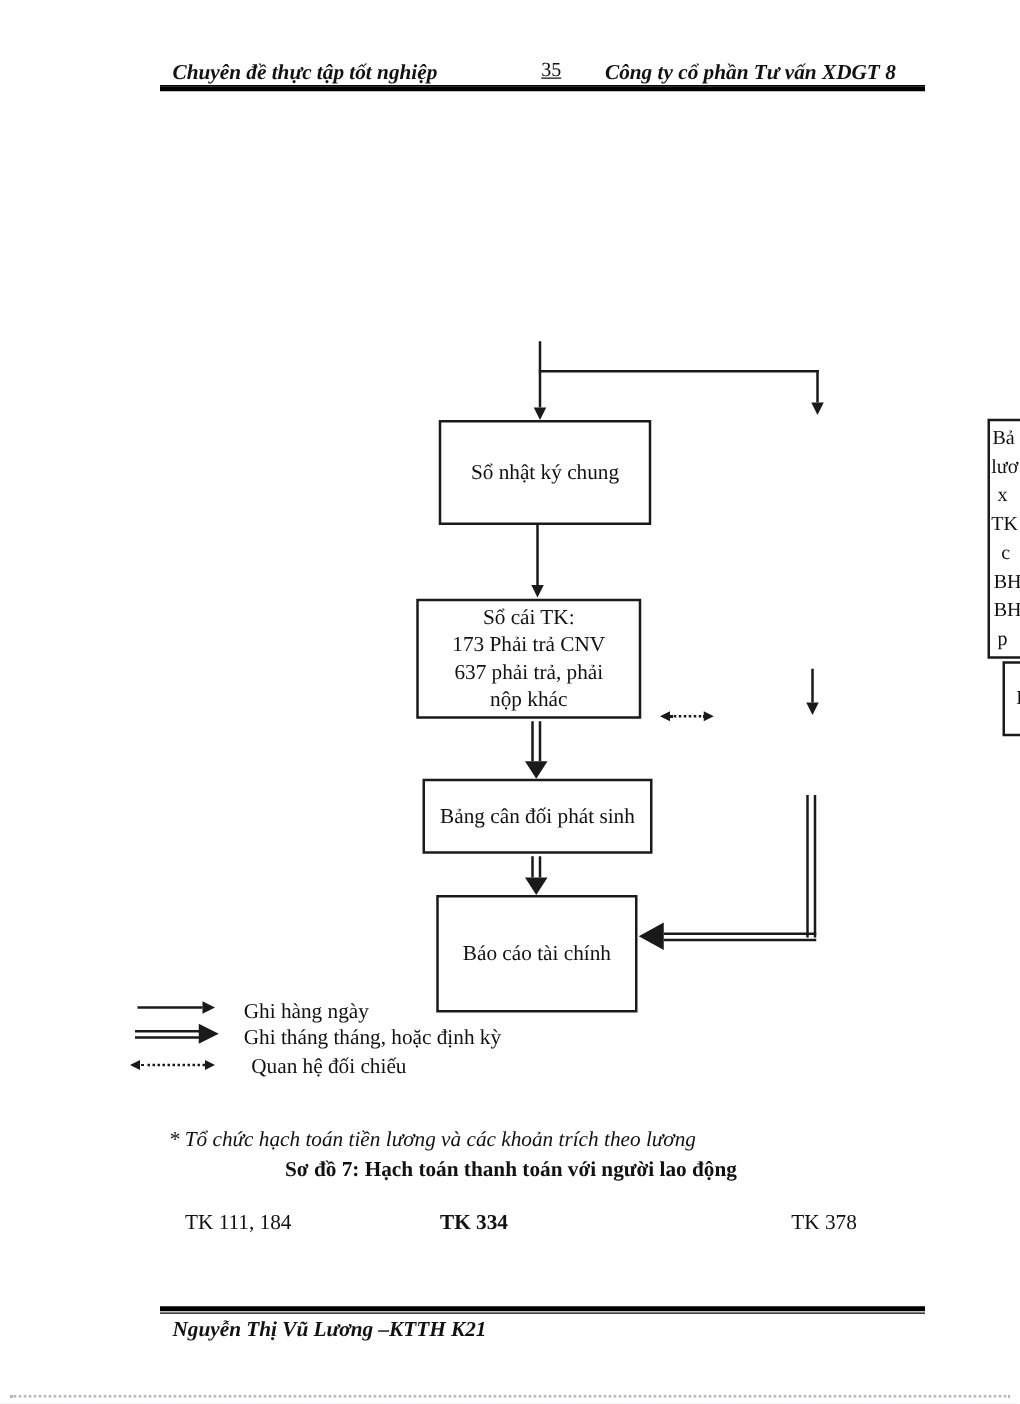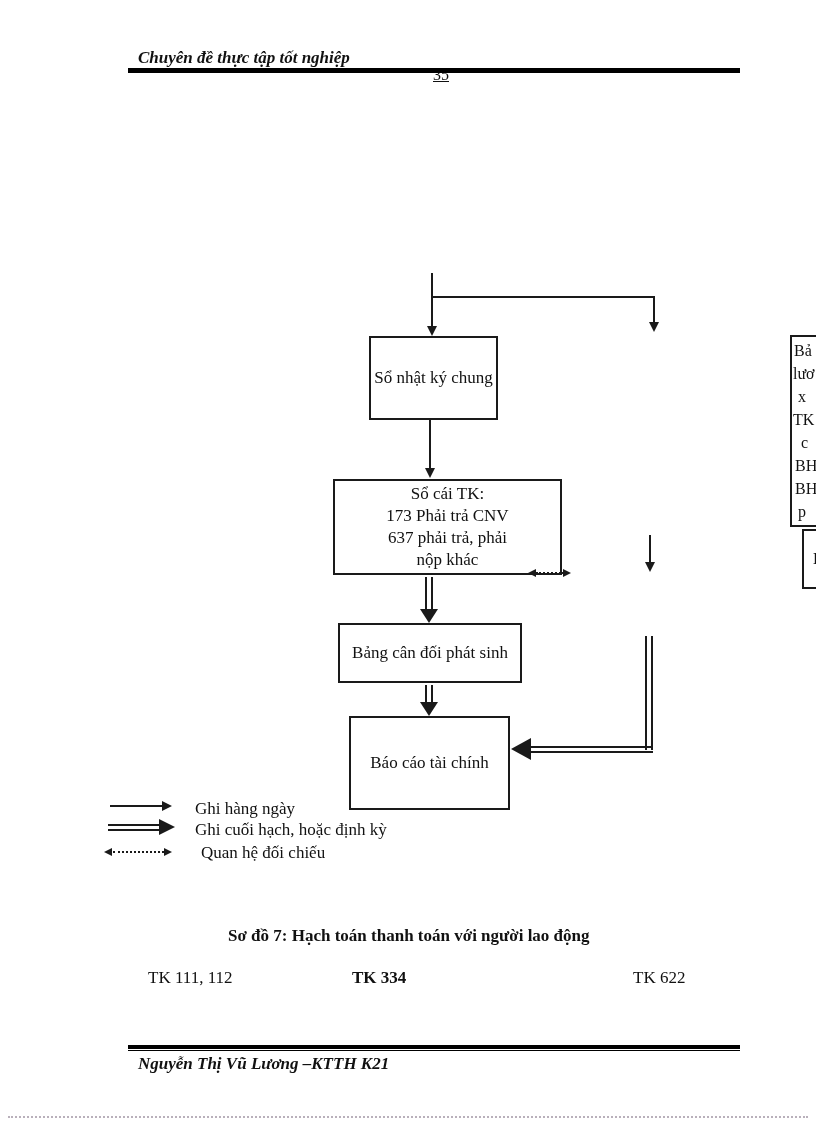--- a/index.html
+++ b/index.html
@@ -8,35 +8,35 @@
     position:relative; width:816px; height:1123px; margin:0 auto;
     background:#ffffff; overflow:hidden;
     font-family:"Liberation Serif","DejaVu Serif",serif;
     color:#111;
   }
   .abs { position:absolute; }
   .txt { position:absolute; white-space:nowrap; }
 
   
   .hdr-left  { left:138px; top:48px; font-size:17px; font-weight:bold; font-style:italic; }
-  .hdr-page  { left:424px; top:48px; width:34px; text-align:center; font-size:16px; text-decoration:underline;margin-top:18px; }
+  .hdr-page  { left:424px; top:48px; width:34px; text-align:center; font-size:16px; text-decoration:underline; }
   .hdr-right { left:484px; top:48px; font-size:17px; font-weight:bold; font-style:italic; }
   .hdr-rule  { left:128px; top:68px; width:612px; height:3px; border-top:1px solid #000; border-bottom:4px solid #000; }
   .ftr-rule  { left:128px; top:1045px; width:612px; height:6px; border-top:4px solid #000; border-bottom:1px solid #000; }
   .ftr-name  { left:138px; top:1054px; font-size:17px; font-weight:bold; font-style:italic; }
   .pg-dots   { left:8px; top:1116px; width:800px; border-top:2px dotted #b9b0bb; }
 
   
   .fbox {
     position:absolute; border:2px solid #1a1a1a; background:#fff;
     display:flex; flex-direction:column; align-items:center; justify-content:center;
     text-align:center; font-size:17px; line-height:22px; color:#111;
   }
-  .box-journal { left:351px; top:336px; width:129px; height:84px;margin-left:18px; }
-  .box-ledger  { left:333px; top:479px; width:229px; height:96px; }
+  .box-journal { left:351px; top:336px; width:170px; height:84px; }
+  .box-ledger  { left:333px; top:479px; width:180px; height:96px; }
   .box-balance { left:338px; top:623px; width:184px; height:60px; padding:0 12px; }
   .box-report  { left:349px; top:716px; width:161px; height:94px; }
 
   
   .box-clip-a { left:790px; top:335px; width:88px; height:192px; border:2px solid #1a1a1a;
                 font-size:16px; line-height:23px; padding-top:2px; }
   .box-clip-a div { white-space:nowrap; }
   .box-clip-a div:nth-child(1){padding-left:2px;}
   .box-clip-a div:nth-child(2){padding-left:1px;}
   .box-clip-a div:nth-child(3){padding-left:6px;}
@@ -73,20 +73,21 @@
   .tk-center { left:352px; top:968px; font-size:17px; font-weight:bold; }
   .tk-right  { left:633px; top:968px; font-size:17px; }
 </style>
 </head>
 <body>
 
 <div class="page">
 
   <div class="txt hdr-left">Chuyên  đề thực tập tốt nghiệp</div>
   <div class="txt hdr-page">35</div>
+  <div class="txt hdr-right">Công ty cổ phần Tư vấn XDGT 8</div>
   <div class="abs hdr-rule"></div>
 
   <div class="vline" style="left:431px; top:273px; height:53px;"></div>
   <div class="tri tri-dn-sm" style="left:427px; top:326px;"></div>
   <div class="hline" style="left:431px; top:296px; width:224px;"></div>
   <div class="vline" style="left:653px; top:296px; height:26px;"></div>
   <div class="tri tri-dn-sm" style="left:649px; top:322px;"></div>
 
   <div class="fbox box-journal">
     <span>Sổ nhật ký chung</span>
@@ -140,30 +141,31 @@
   <div class="abs box-clip-b">
     <span>B</span>
   </div>
 
   <div class="hline" style="left:110px; top:805px; width:52px;"></div>
   <div class="tri tri-rt-sm" style="left:162px; top:801px;"></div>
   <div class="legend-label" style="left:195px; top:799px;">Ghi hàng ngày</div>
 
   <div class="dblh" style="left:108px; top:824px; width:52px;"></div>
   <div class="tri tri-rt-lg" style="left:159px; top:819px;"></div>
-  <div class="legend-label" style="left:195px; top:820px;">Ghi cuối hạch, hoặc định kỳ</div>
+  <div class="legend-label" style="left:195px; top:820px;">Ghi tháng tháng, hoặc định kỳ</div>
 
   <div class="tri tri-lt-sm" style="left:104px; top:848px;"></div>
   <div class="dotted-h" style="left:113px; top:851px; width:51px;"></div>
   <div class="tri tri-rt-xs" style="left:164px; top:848px;"></div>
   <div class="legend-label" style="left:201px; top:843px;">Quan hệ đối chiếu</div>
 
+  <div class="txt star-note">* Tổ chức hạch toán tiền lương và các khoản trích theo lương</div>
   <div class="txt sodo-title">Sơ đồ 7: Hạch toán thanh toán với người lao động</div>
 
-  <div class="txt tk-left">TK 111, 112</div>
+  <div class="txt tk-left">TK 111, 184</div>
   <div class="txt tk-center">TK 334</div>
-  <div class="txt tk-right">TK 622</div>
+  <div class="txt tk-right">TK 378</div>
 
   <div class="abs ftr-rule"></div>
   <div class="txt ftr-name">Nguyễn  Thị Vũ Lương –KTTH  K21</div>
   <div class="abs pg-dots"></div>
 
 </div>
 
 </body></html>

